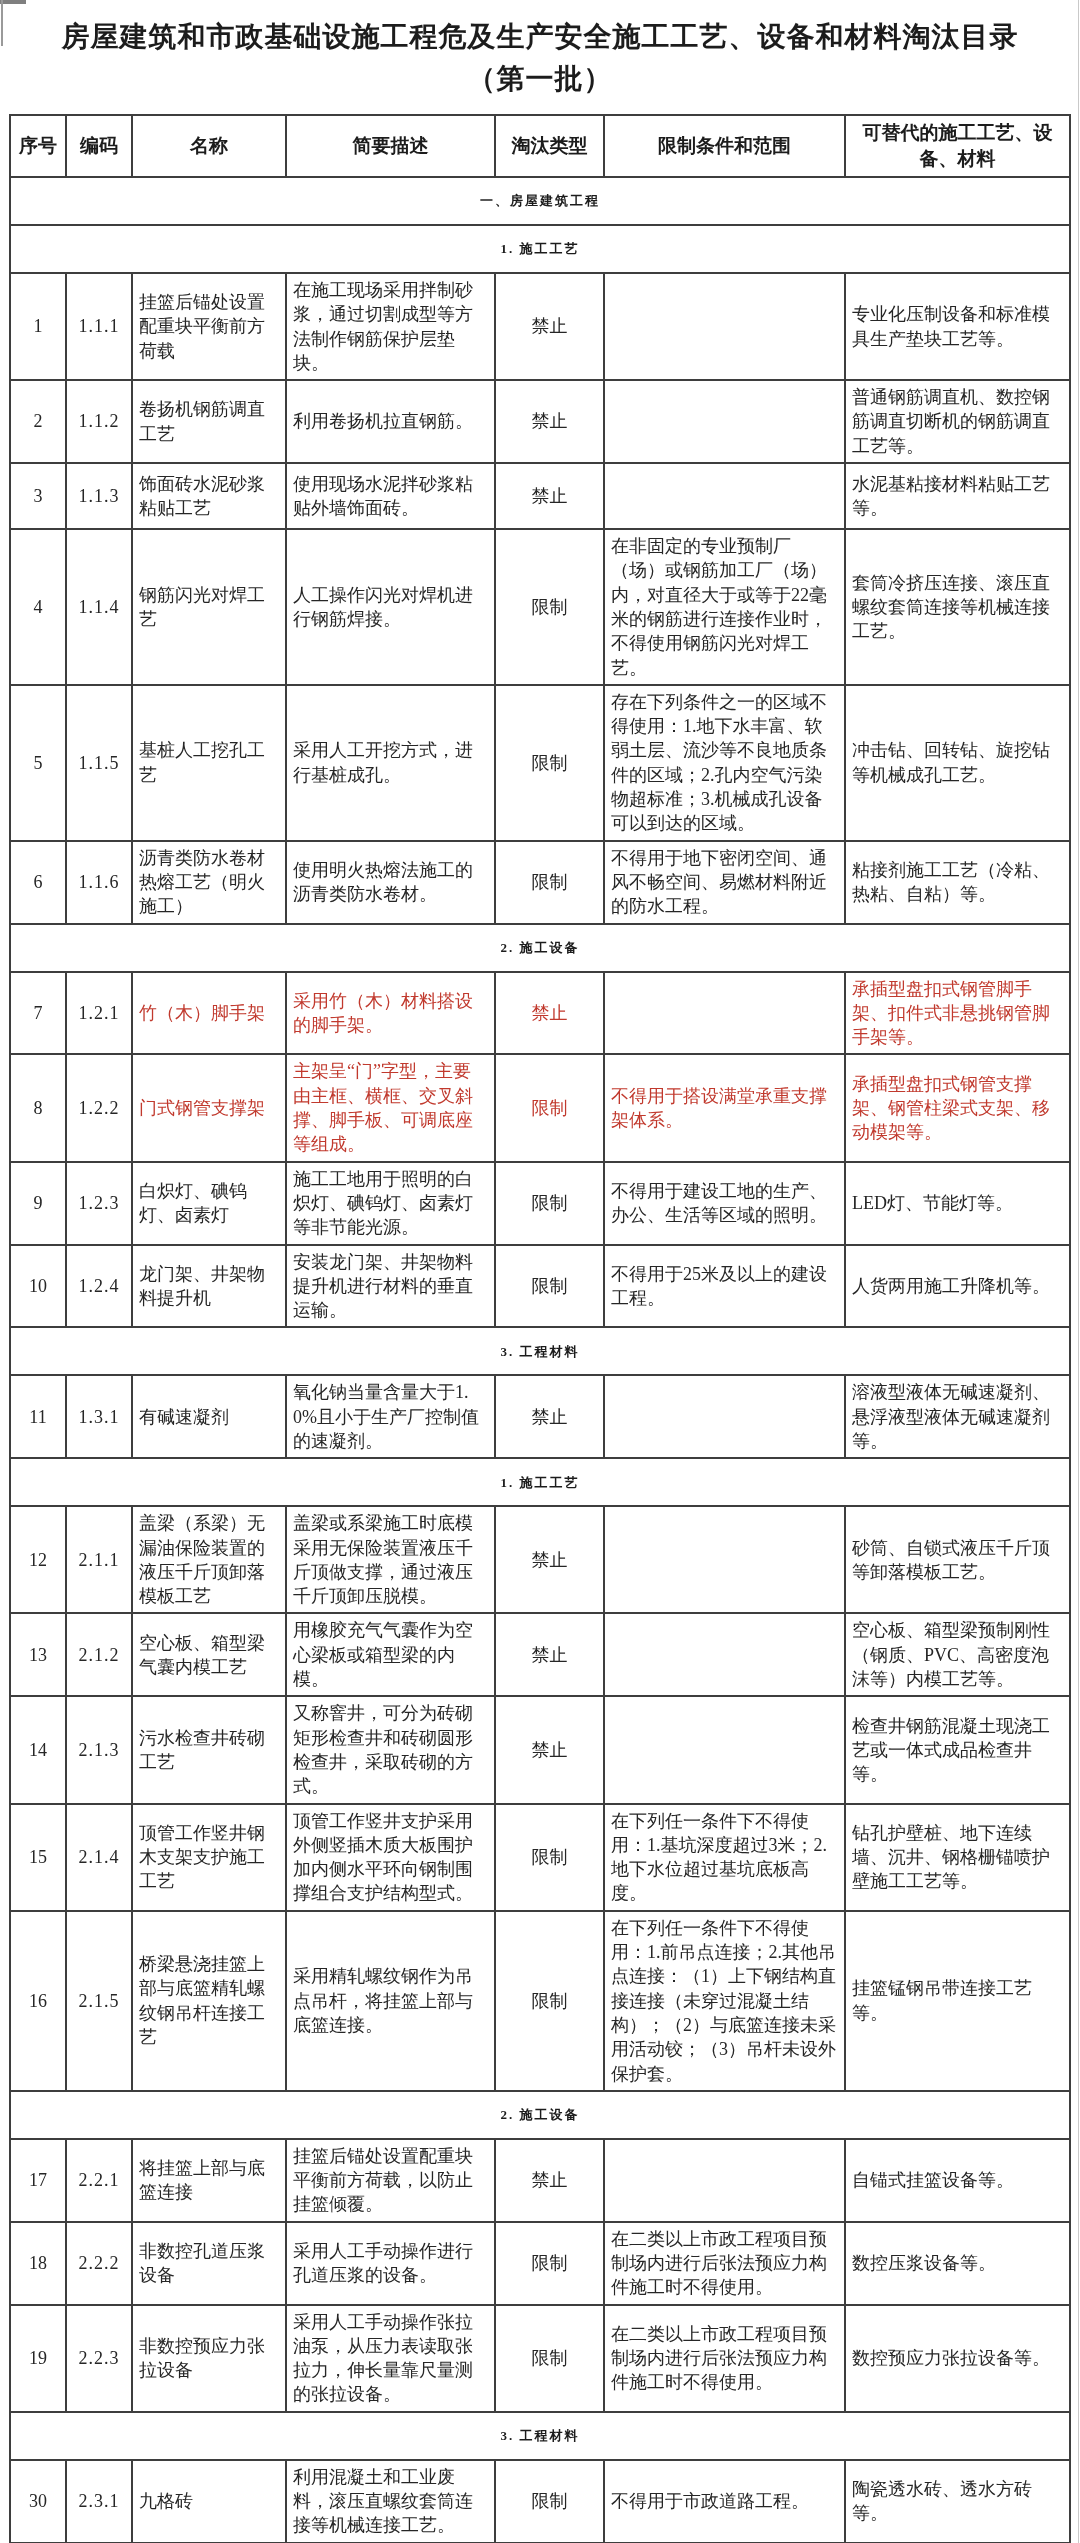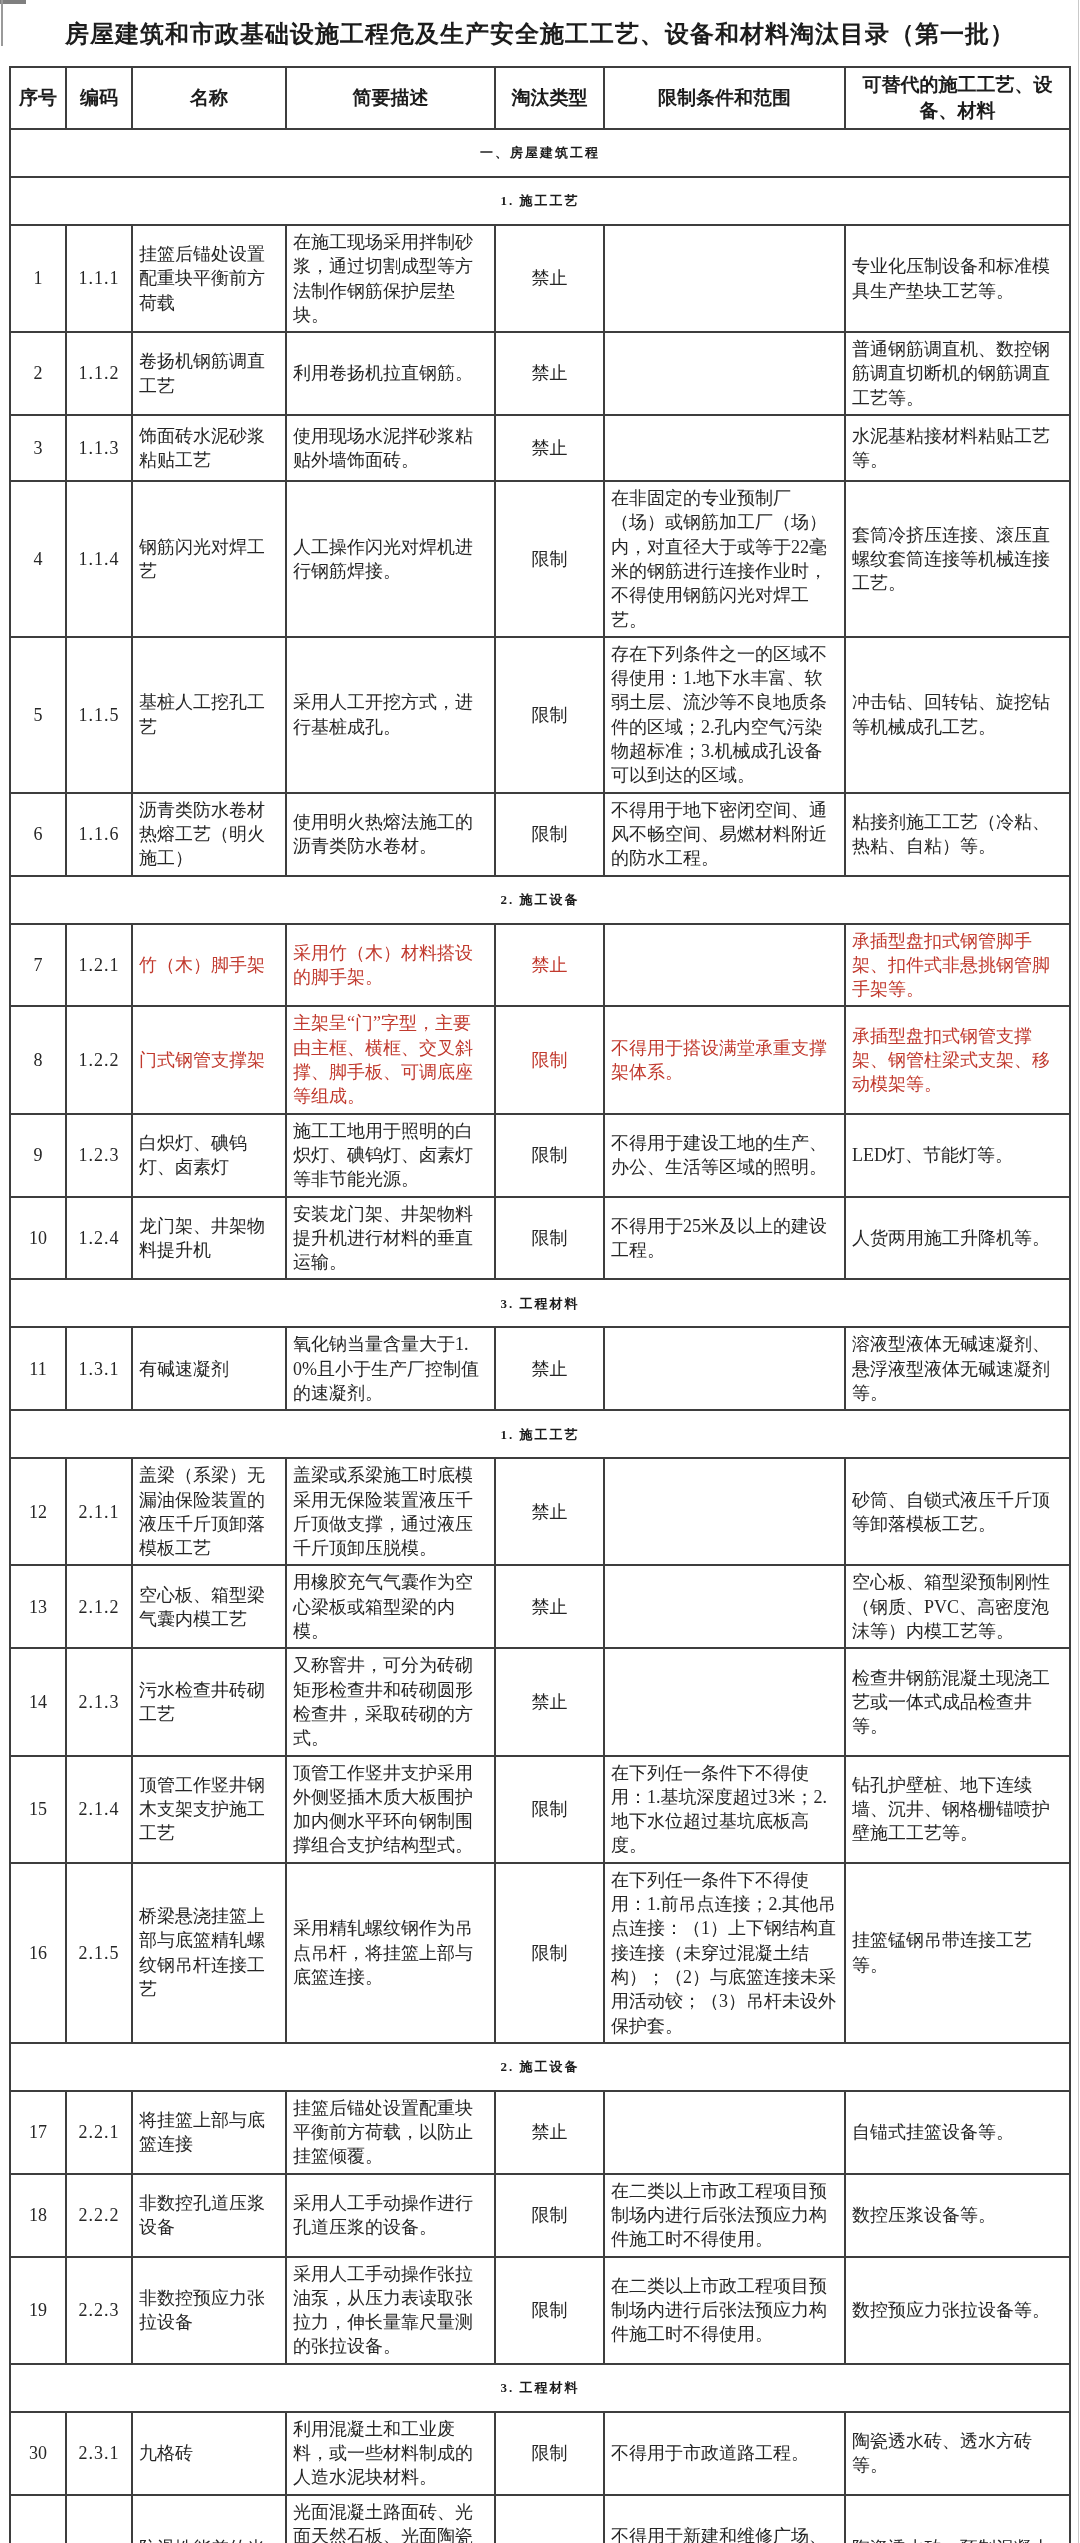--- a/index.html
+++ b/index.html
@@ -30,21 +30,21 @@
   }
   .artifact-right {
     position: absolute;
     top: 0; right: 1px;
     width: 1px; height: 100%;
     background: #c9c9c9;
   }
   .doc-title {
     margin: 16px 48px 14px 48px;
     text-align: center;
-    font-size: 24px;
+    font-size: 28px;
     font-weight: bold;
     line-height: 1.5;
     color: #1c1c1c;
     letter-spacing: 1px;
   }
   table.catalog {
     width: 1060px;
     margin: 0 auto;
     border-collapse: collapse;
     table-layout: fixed;
@@ -301,21 +301,21 @@
           <td class="col-restriction">在二类以上市政工程项目预制场内进行后张法预应力构件施工时不得使用。</td>
           <td class="col-alt">数控预应力张拉设备等。</td>
         </tr>
         <tr class="section-row">
           <td colspan="7">3. 工程材料</td>
         </tr>
         <tr class="item-row">
           <td class="col-no">30</td>
           <td class="col-code">2.3.1</td>
           <td class="col-name">九格砖</td>
-          <td class="col-desc">利用混凝土和工业废料，或一些材料制成的人造水泥块材料。</td>
+          <td class="col-desc">利用混凝土和工业废料，滚压直螺纹套筒连接等机械连接工艺。</td>
           <td class="col-ban">限制</td>
           <td class="col-restriction">不得用于市政道路工程。</td>
           <td class="col-alt">陶瓷透水砖、透水方砖等。</td>
         </tr>
         <tr class="item-row">
           <td class="col-no">21</td>
           <td class="col-code">2.3.2</td>
           <td class="col-name">防滑性能差的光面路面板(砖)</td>
           <td class="col-desc">光面混凝土路面砖、光面天然石板、光面陶瓷砖、光面烧结路面砖等防滑性能差的路面板（砖）。</td>
           <td class="col-ban">限制</td>

